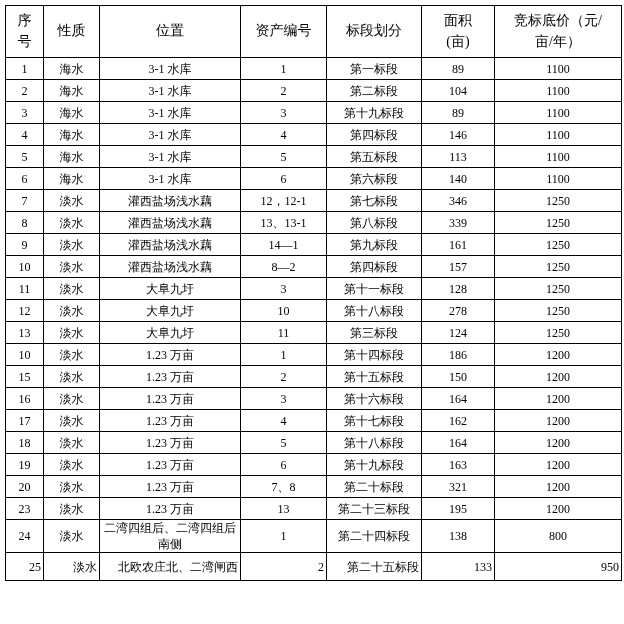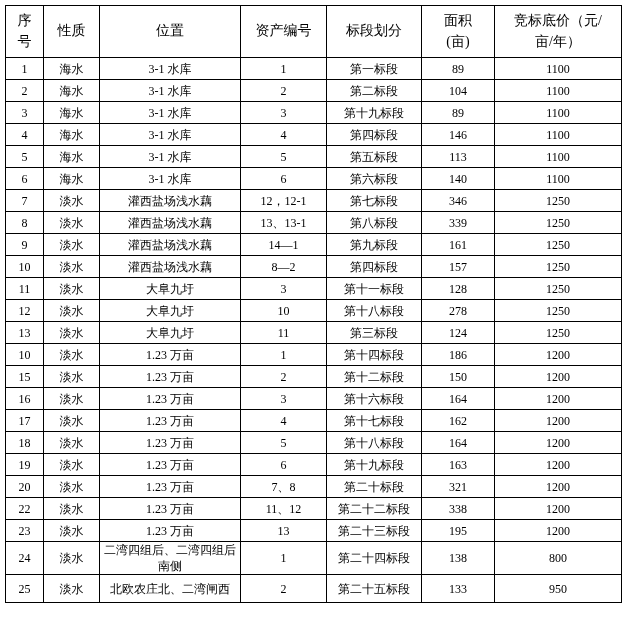--- a/index.html
+++ b/index.html
@@ -48,20 +48,21 @@
     line-height: 1.45;
     height: 51px;
   }
   .asset-table td {
     font-size: 12px;
     line-height: 16px;
     height: 21px;
   }
   .asset-table tbody tr:last-child td {
     height: 27px;
+    text-align: right;
   }
 </style>
 </head>
 <body>
 
 <div class="canvas">
   <table class="asset-table">
     <colgroup>
       <col class="c0">
         <col class="c1">
@@ -210,21 +211,21 @@
           <td>1</td>
           <td>第十四标段</td>
           <td>186</td>
           <td>1200</td>
         </tr>
         <tr>
           <td>15</td>
           <td>淡水</td>
           <td>1.23 万亩</td>
           <td>2</td>
-          <td>第十二标段</td>
+          <td>第十五标段</td>
           <td>150</td>
           <td>1200</td>
         </tr>
         <tr>
           <td>16</td>
           <td>淡水</td>
           <td>1.23 万亩</td>
           <td>3</td>
           <td>第十六标段</td>
           <td>164</td>
@@ -257,29 +258,20 @@
           <td>163</td>
           <td>1200</td>
         </tr>
         <tr>
           <td>20</td>
           <td>淡水</td>
           <td>1.23 万亩</td>
           <td>7、8</td>
           <td>第二十标段</td>
           <td>321</td>
-          <td>1200</td>
-        </tr>
-        <tr>
-          <td>22</td>
-          <td>淡水</td>
-          <td>1.23 万亩</td>
-          <td>11、12</td>
-          <td>第二十二标段</td>
-          <td>338</td>
           <td>1200</td>
         </tr>
         <tr>
           <td>23</td>
           <td>淡水</td>
           <td>1.23 万亩</td>
           <td>13</td>
           <td>第二十三标段</td>
           <td>195</td>
           <td>1200</td>

